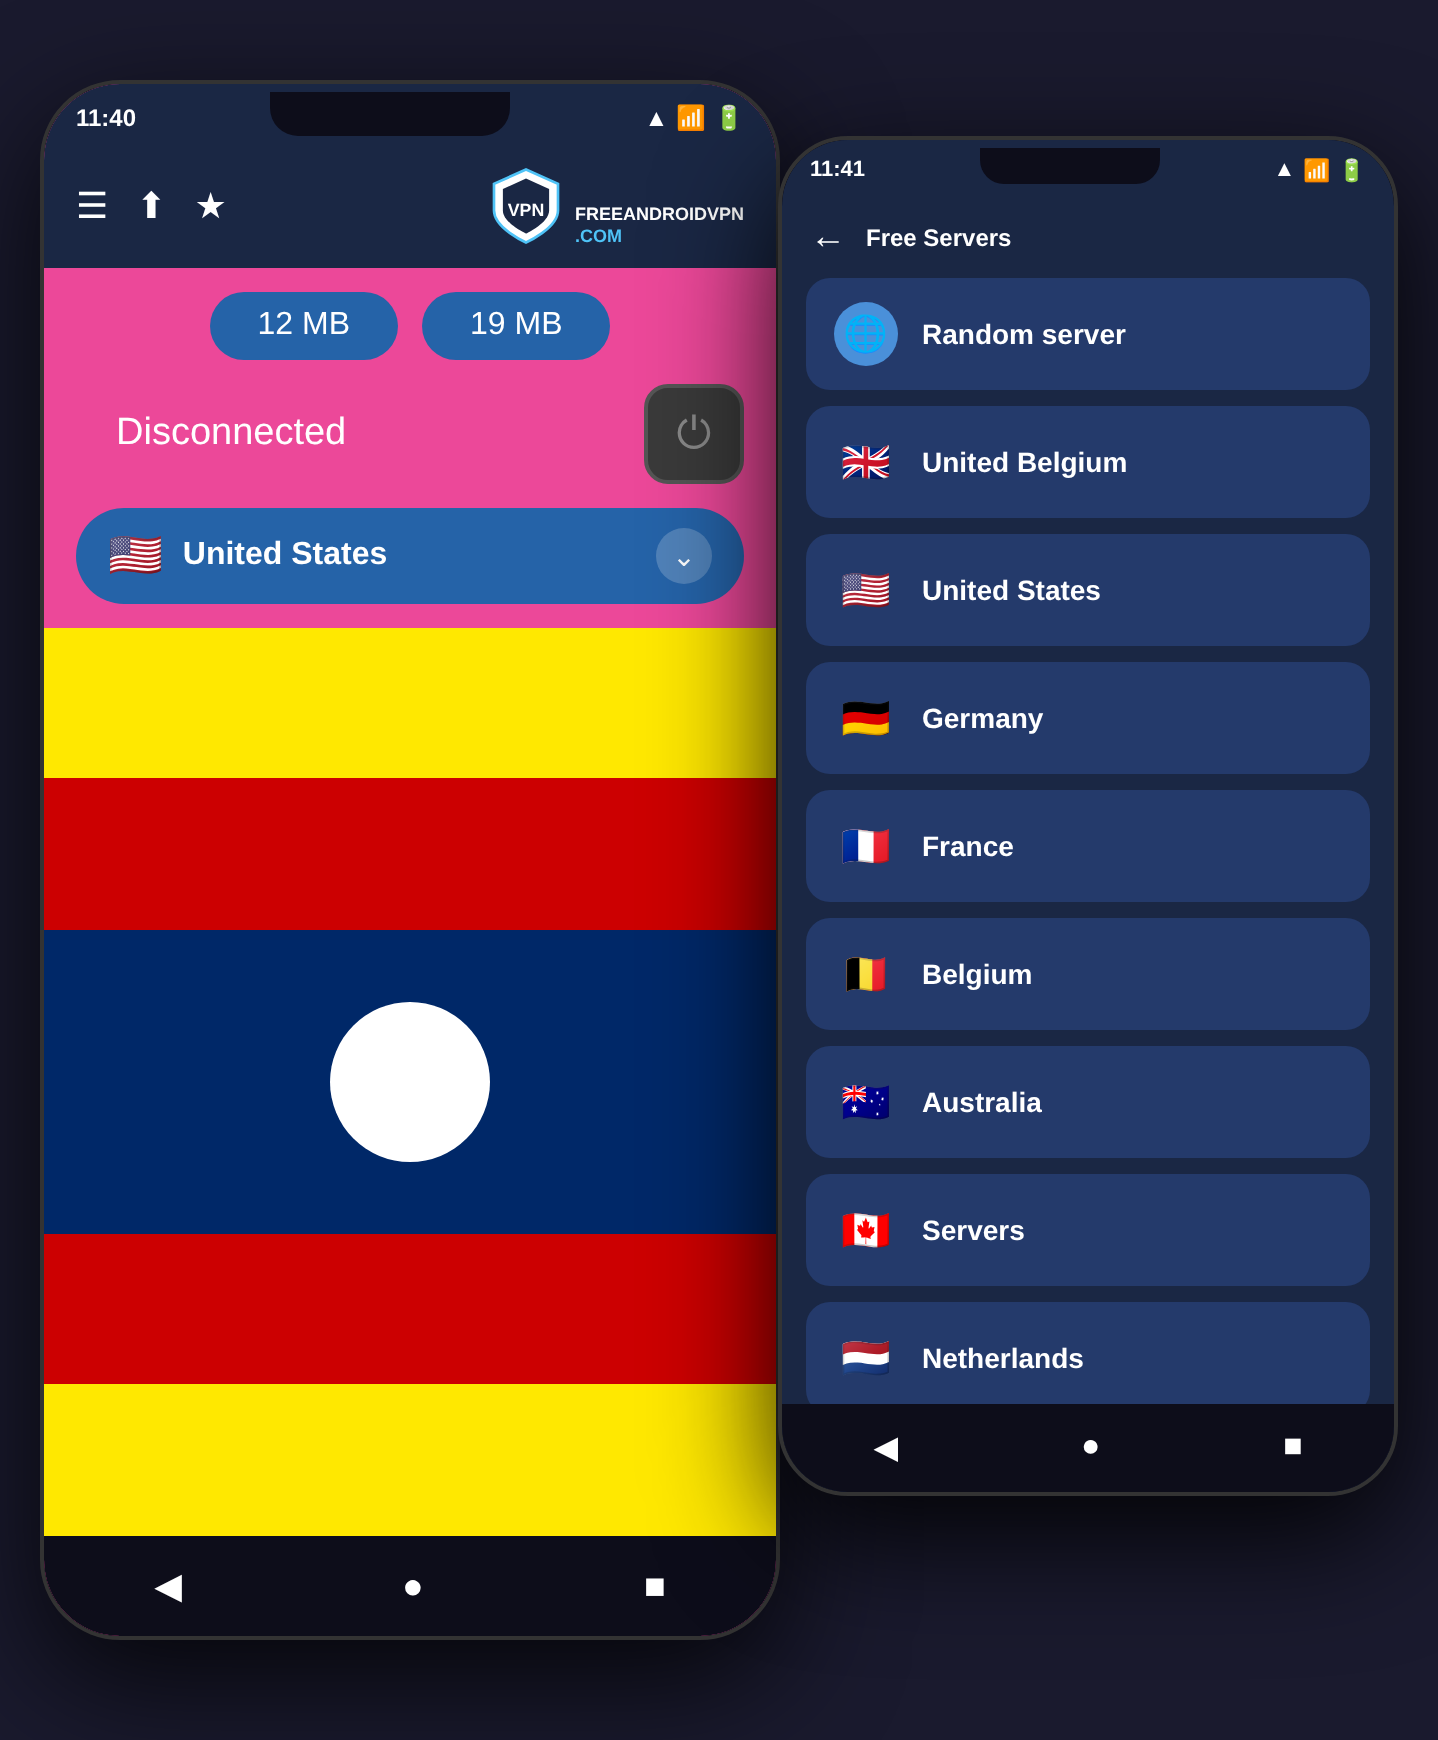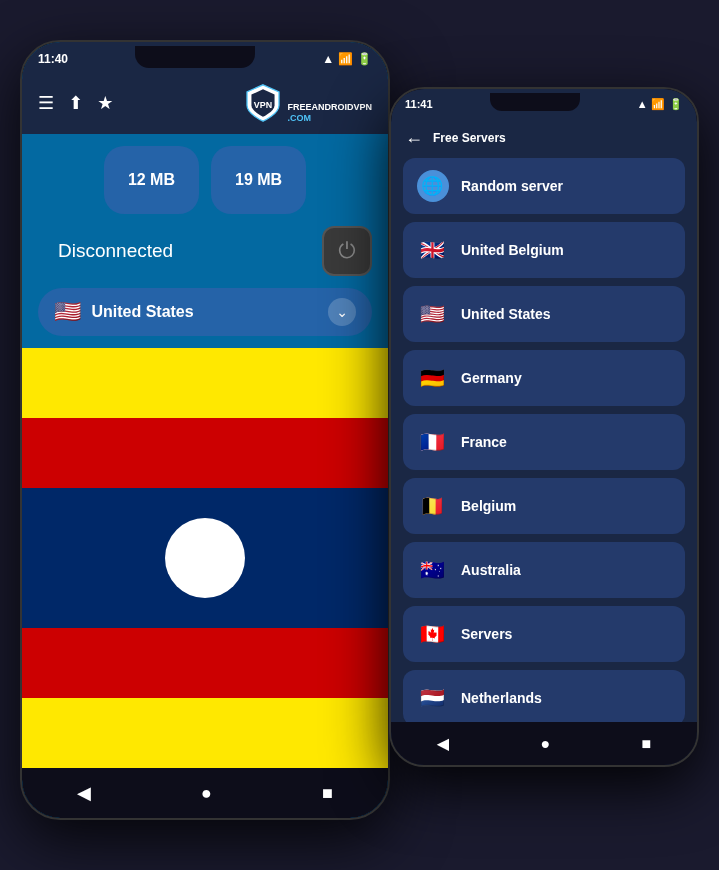--- a/index.html
+++ b/index.html
@@ -26,21 +26,21 @@
       top: 40px;
       box-shadow: 0 20px 60px rgba(0,0,0,0.8);
       border: 2px solid #333;
       overflow: hidden;
       z-index: 1;
     }
 
     .phone1-inner {
       width: 100%;
       height: 100%;
-      background: #0369a1;
+      background: #ec4899;
       border-radius: 38px;
       overflow: hidden;
       display: flex;
       flex-direction: column;
     }
 
     
     .status-bar {
       background: #1a2744;
       display: flex;
@@ -112,24 +112,24 @@
     .data-row {
       display: flex;
       gap: 12px;
       padding: 12px 16px 8px;
       justify-content: center;
     }
 
     .data-badge {
       background: #2563a8;
       border-radius: 20px;
-      padding: 25px 24px;
+      padding: 8px 24px;
       color: white;
       font-size: 16px;
-      font-weight: bold;
+      font-weight: normal;
     }
 
     
     .connection-row {
       display: flex;
       align-items: center;
       justify-content: space-between;
       padding: 4px 16px 12px;
     }
 
@@ -255,21 +255,21 @@
     }
 
     
     .phone2 {
       width: 310px;
       height: 680px;
       background: #0d0d1a;
       border-radius: 35px;
       position: absolute;
       right: 20px;
-      top: 87px;
+      top: 68px;
       box-shadow: 0 20px 60px rgba(0,0,0,0.9);
       border: 2px solid #333;
       overflow: hidden;
       z-index: 2;
     }
 
     .phone2-inner {
       width: 100%;
       height: 100%;
       background: #1a2744;

